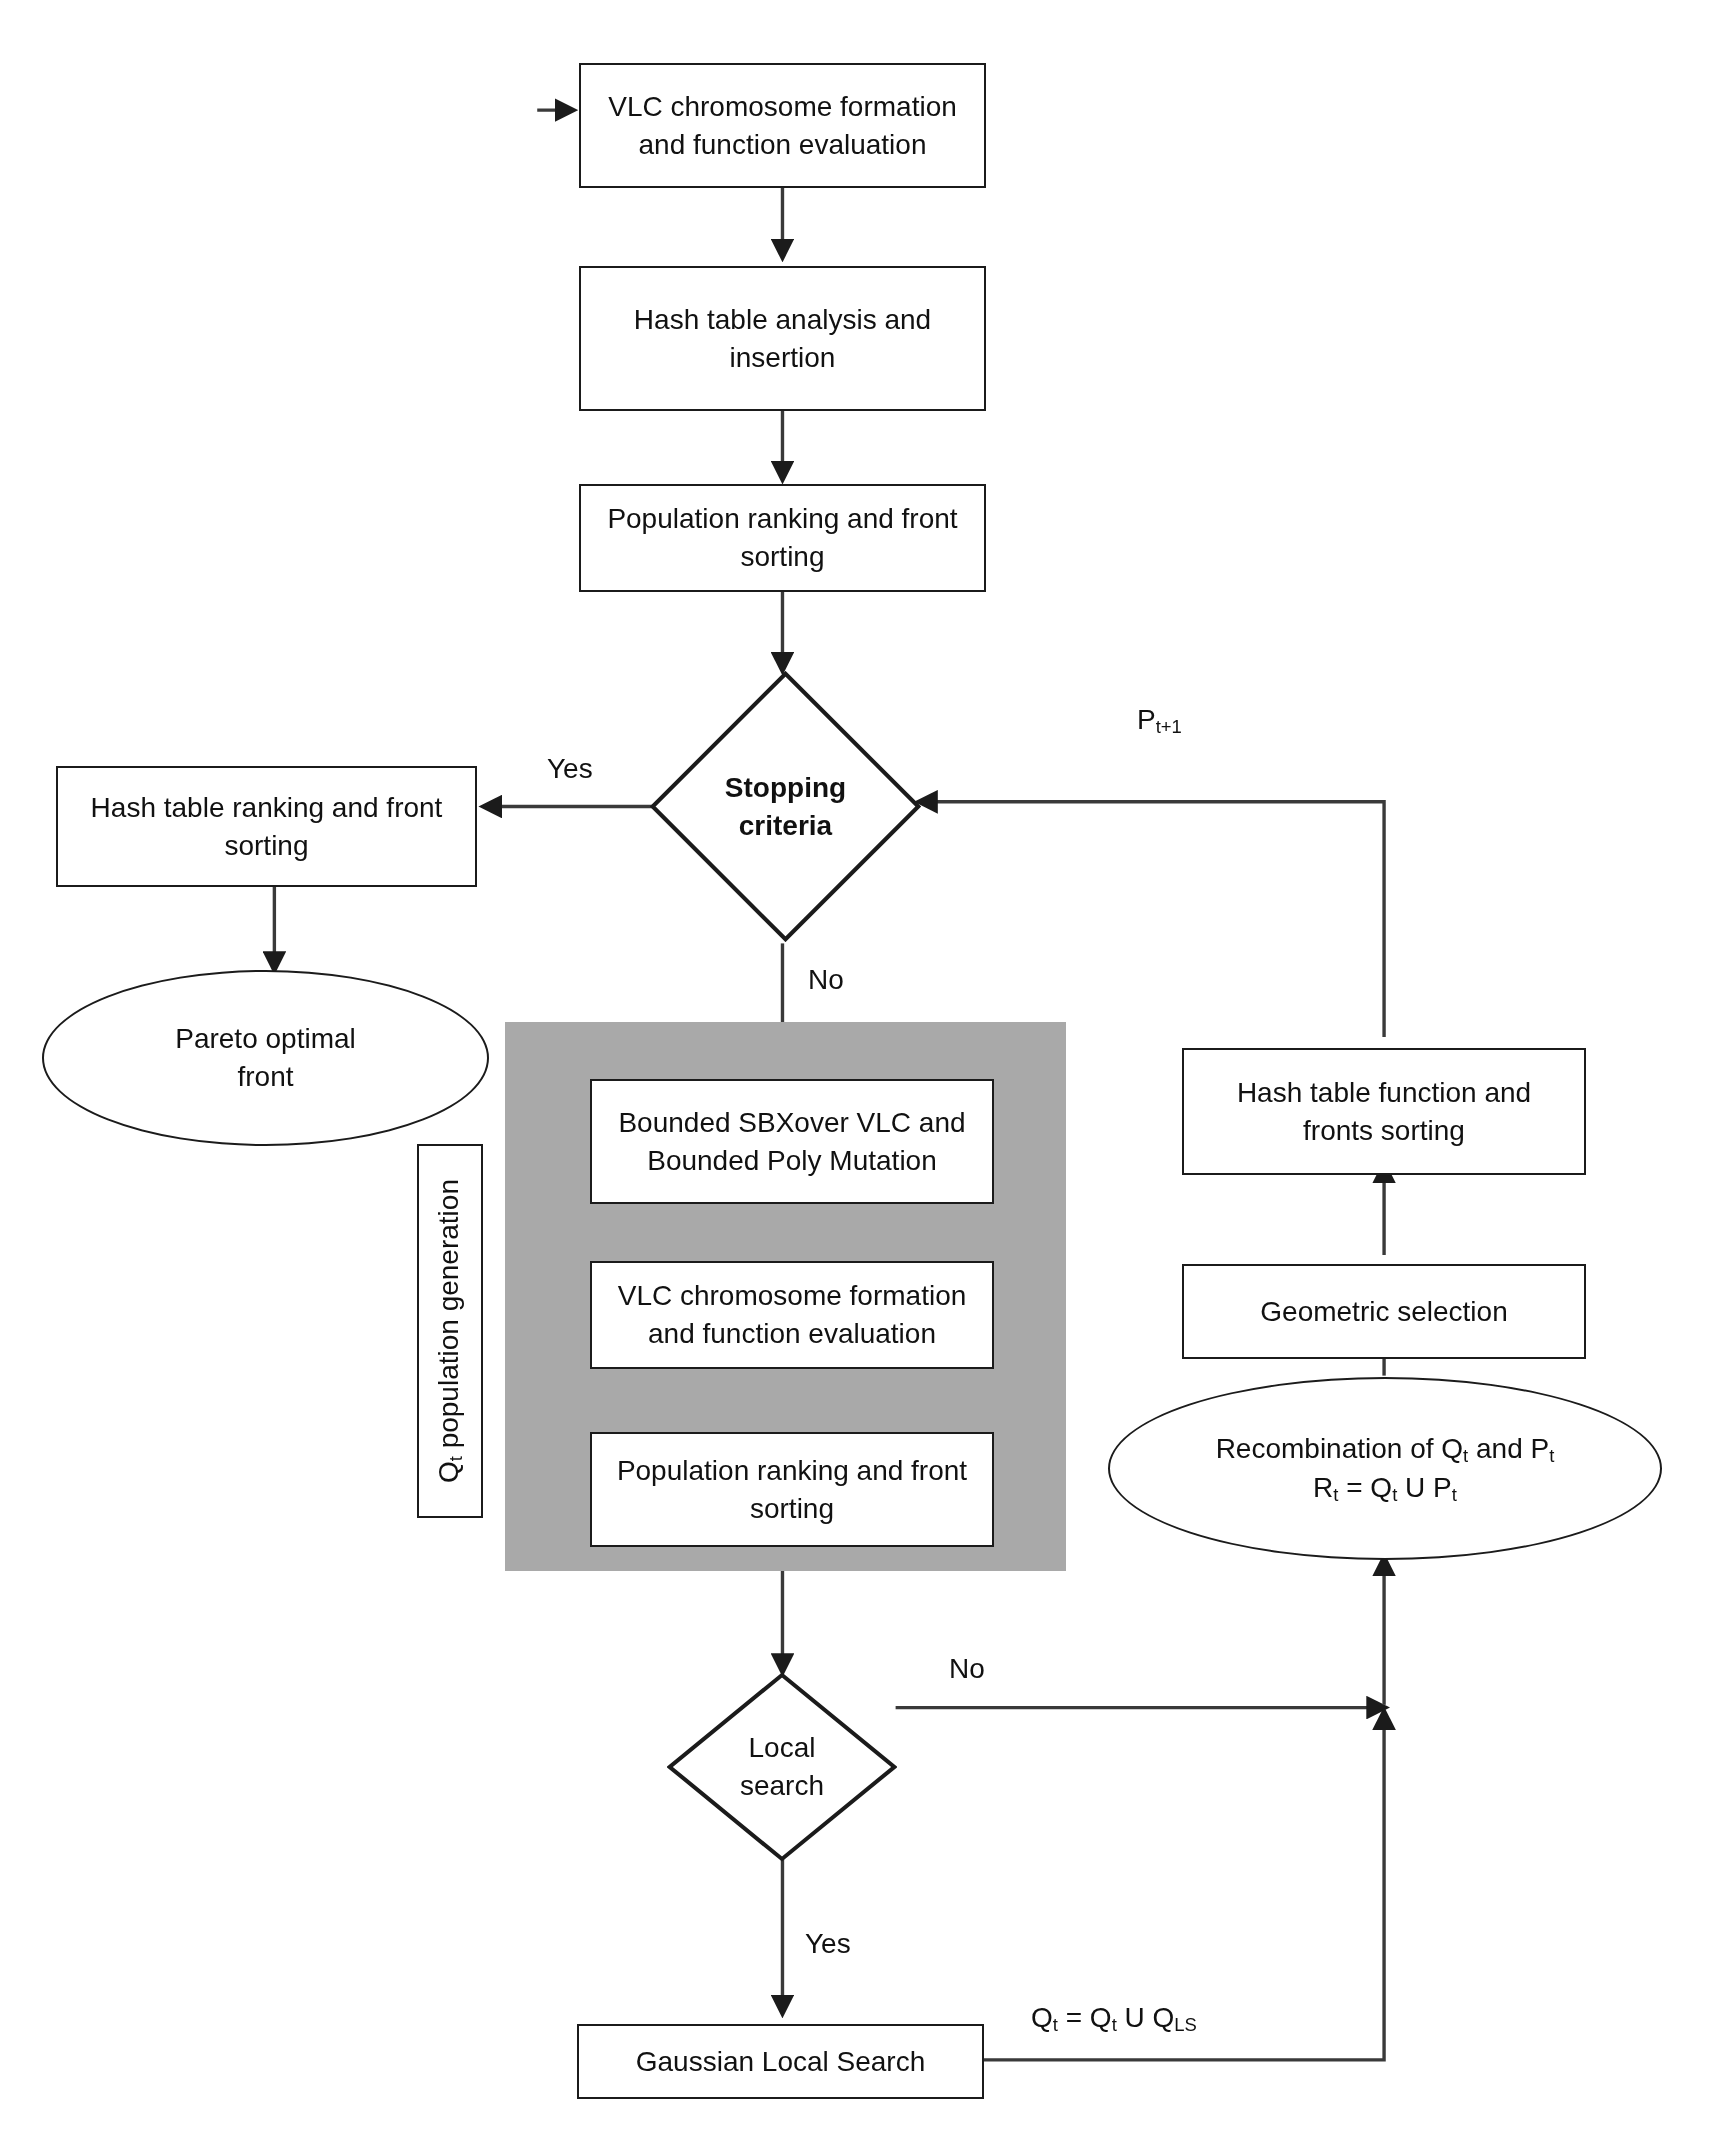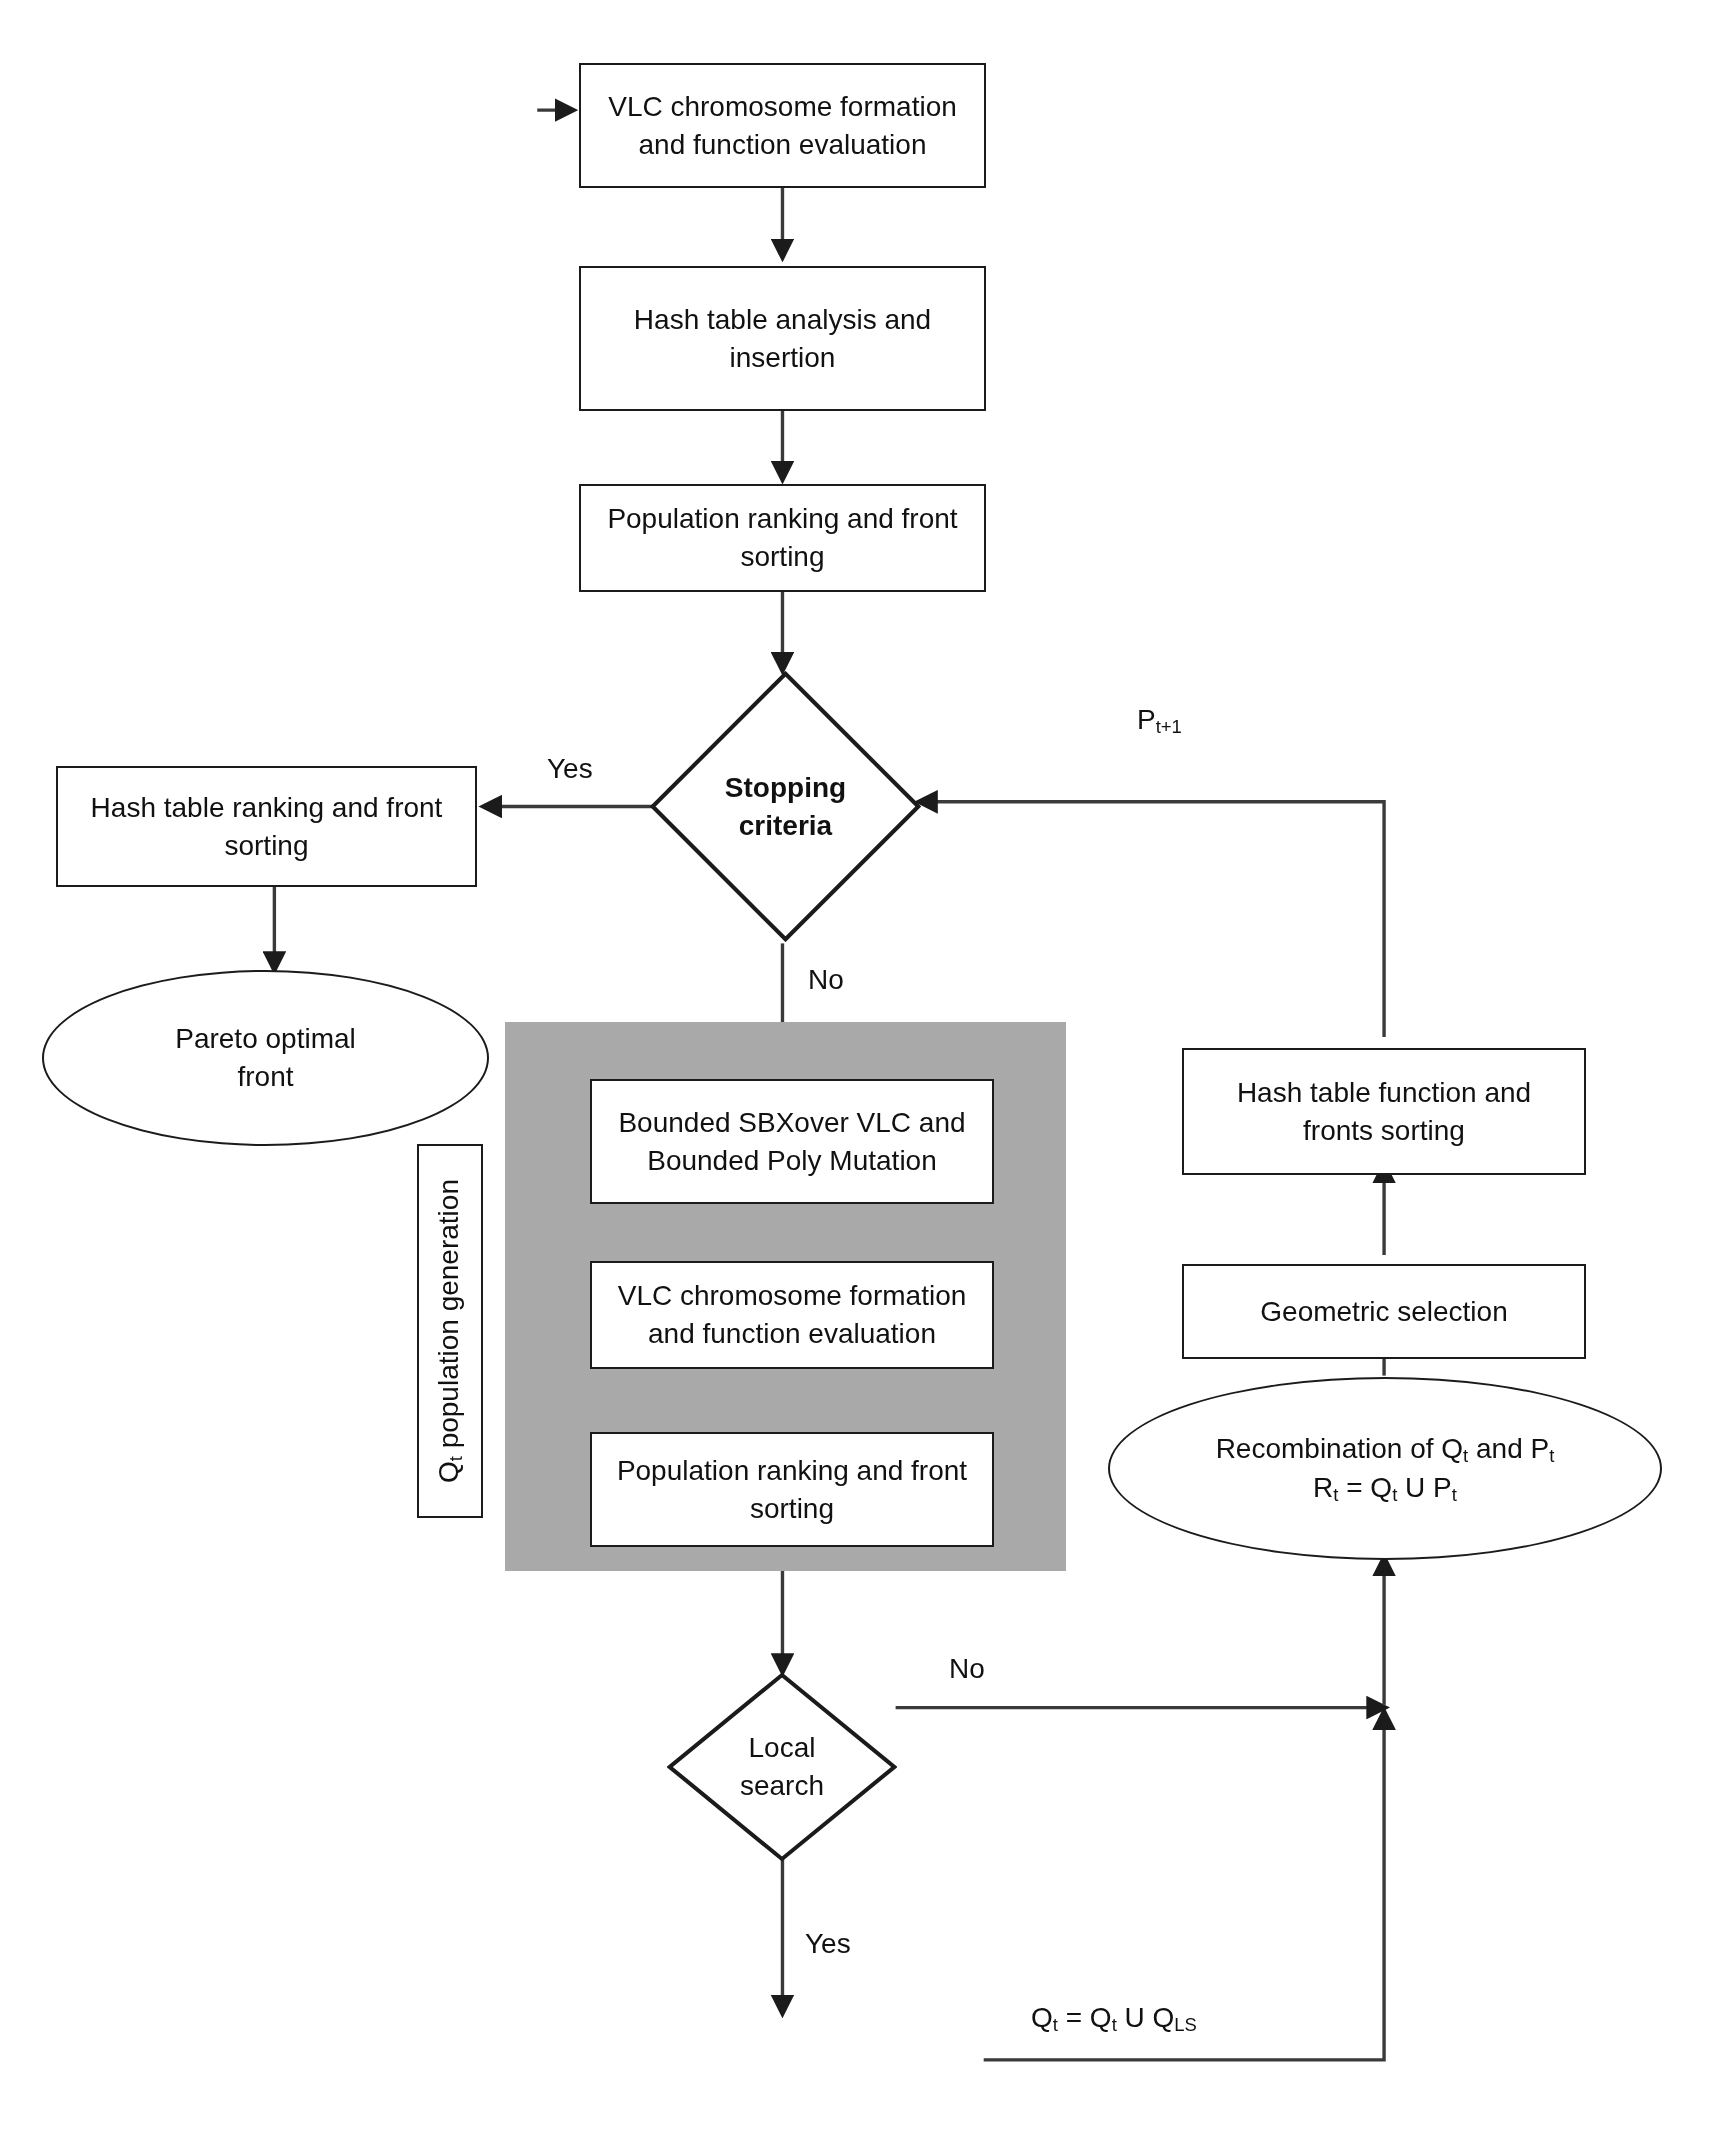--- a/index.html
+++ b/index.html
@@ -219,20 +219,23 @@
   </div>
 
   <div class="diamond-wrap" style="left:667px; top:1672px; width:230px; height:190px;">
     <svg class="diamond-shape" viewBox="0 0 340 280">
       <polygon points="170,4 336,140 170,276 4,140" fill="#ffffff" stroke="#1b1b1b" stroke-width="6"></polygon>
     </svg>
     <div class="diamond-label l2">Local
 search</div>
   </div>
 
+  <div class="node box" style="left:577px; top:2014px; width:407px; height:75px;">
+    <span>Gaussian Local Search</span>
+  </div>
 
   <div class="edge-label" style="left:547px; top:753px;">Yes</div>
 
   <div class="edge-label" style="left:808px; top:964px;">No</div>
 
   <div class="edge-label" style="left:1137px; top:704px;">P<sub>t+1</sub></div>
 
   <div class="edge-label" style="left:949px; top:1653px;">No</div>
 
   <div class="edge-label" style="left:805px; top:1928px;">Yes</div>

